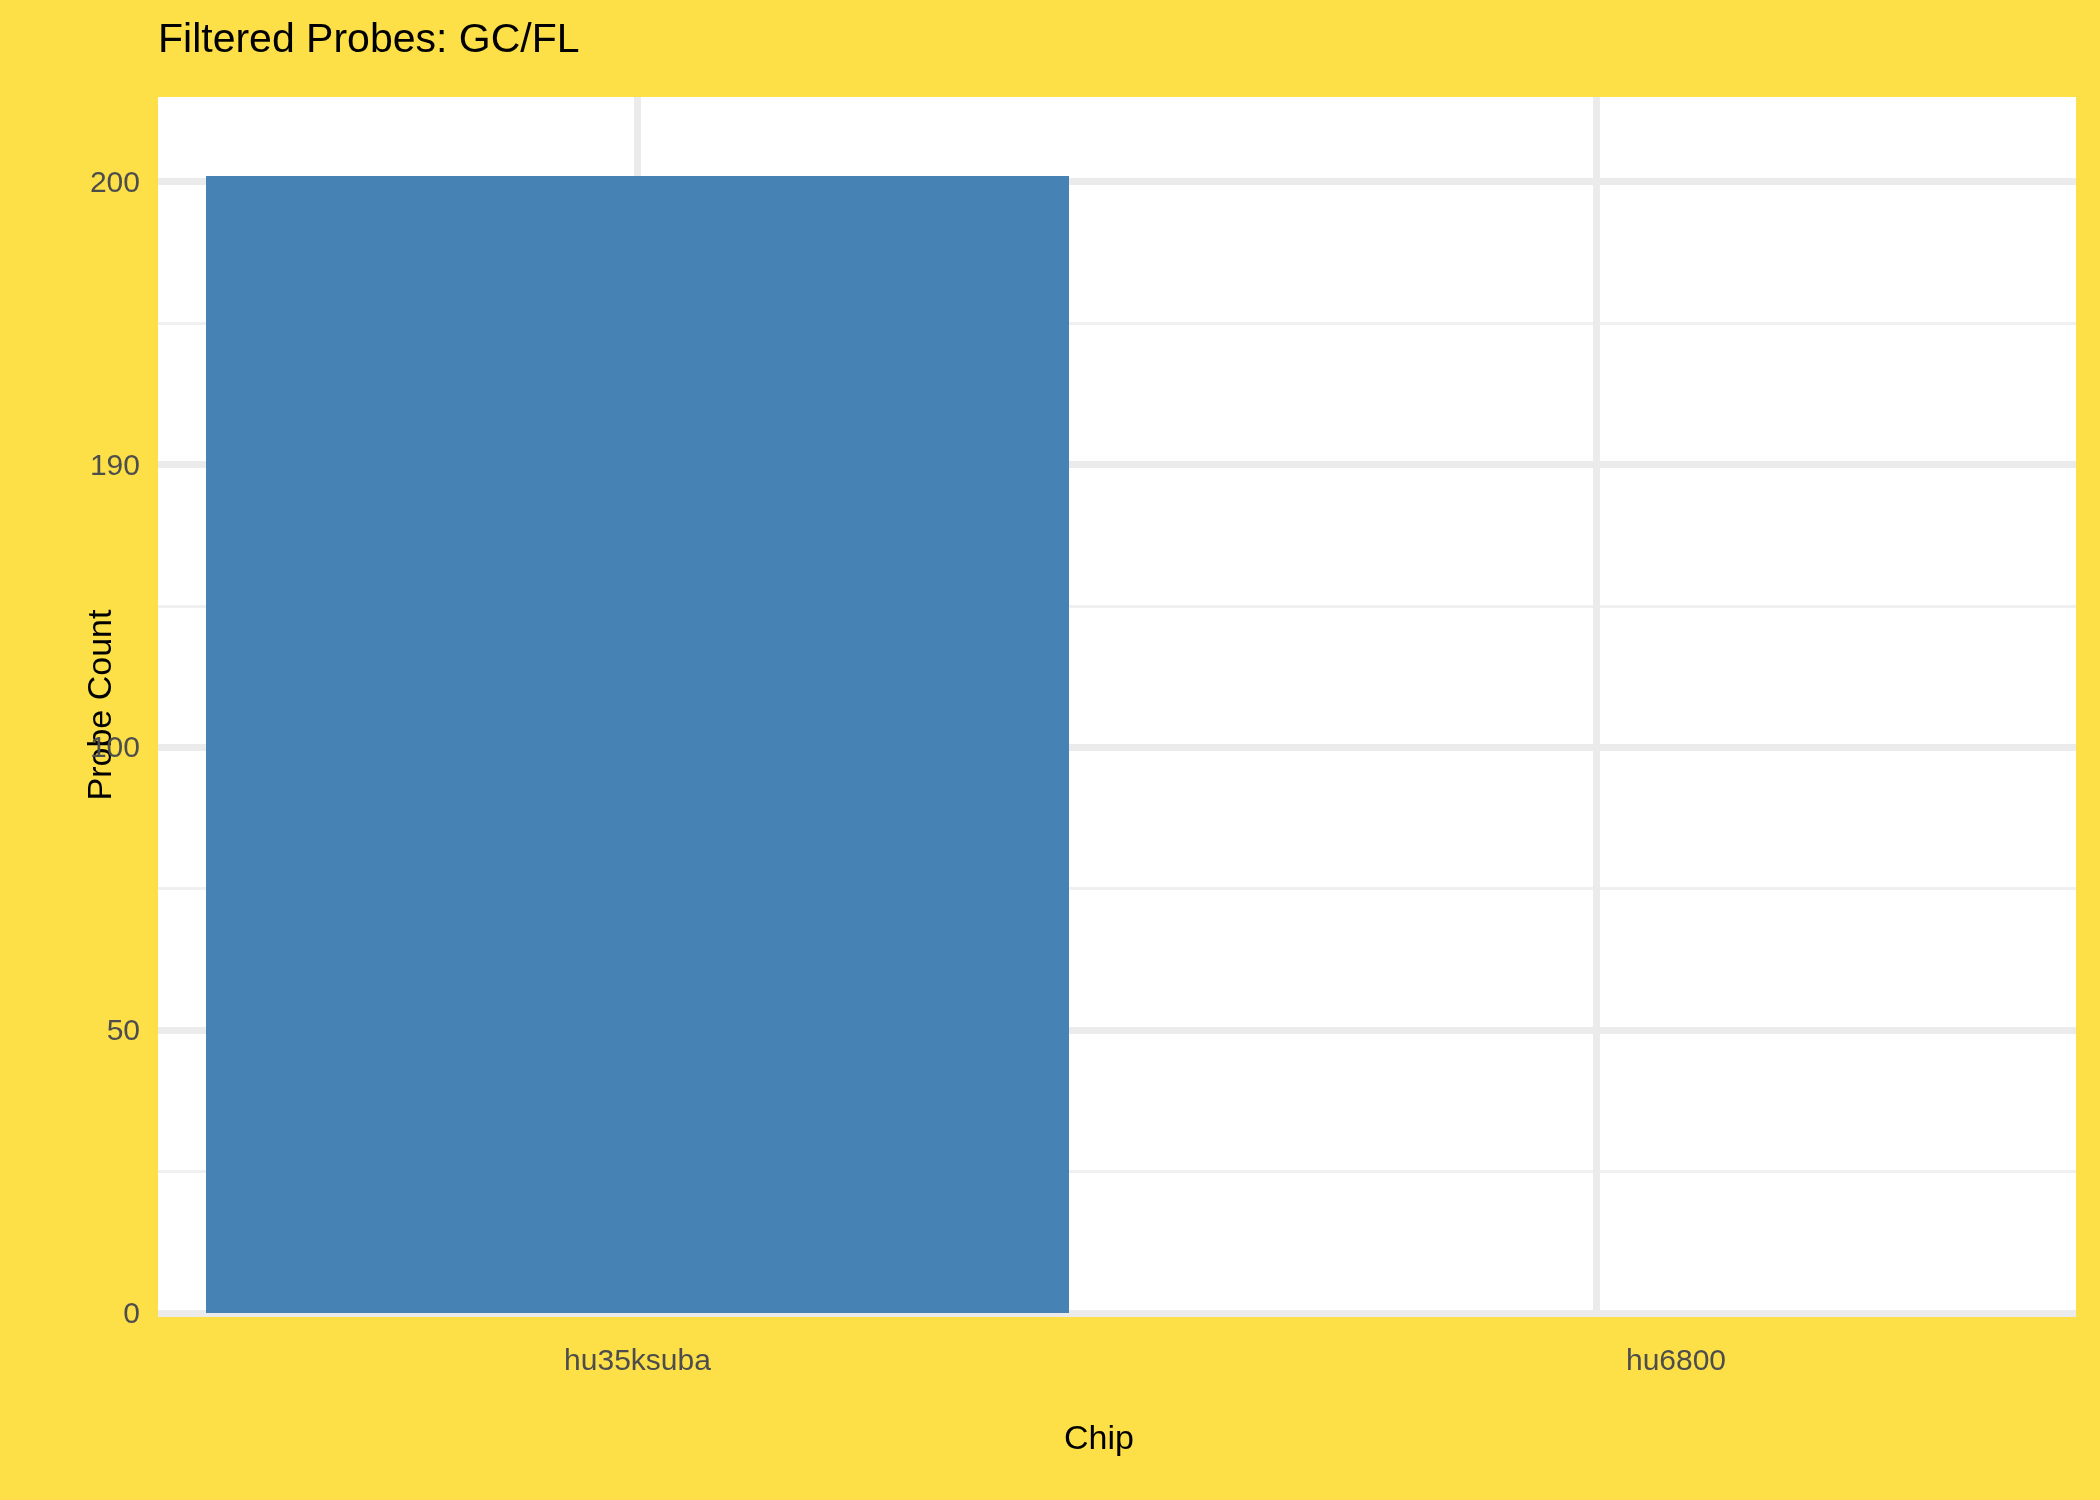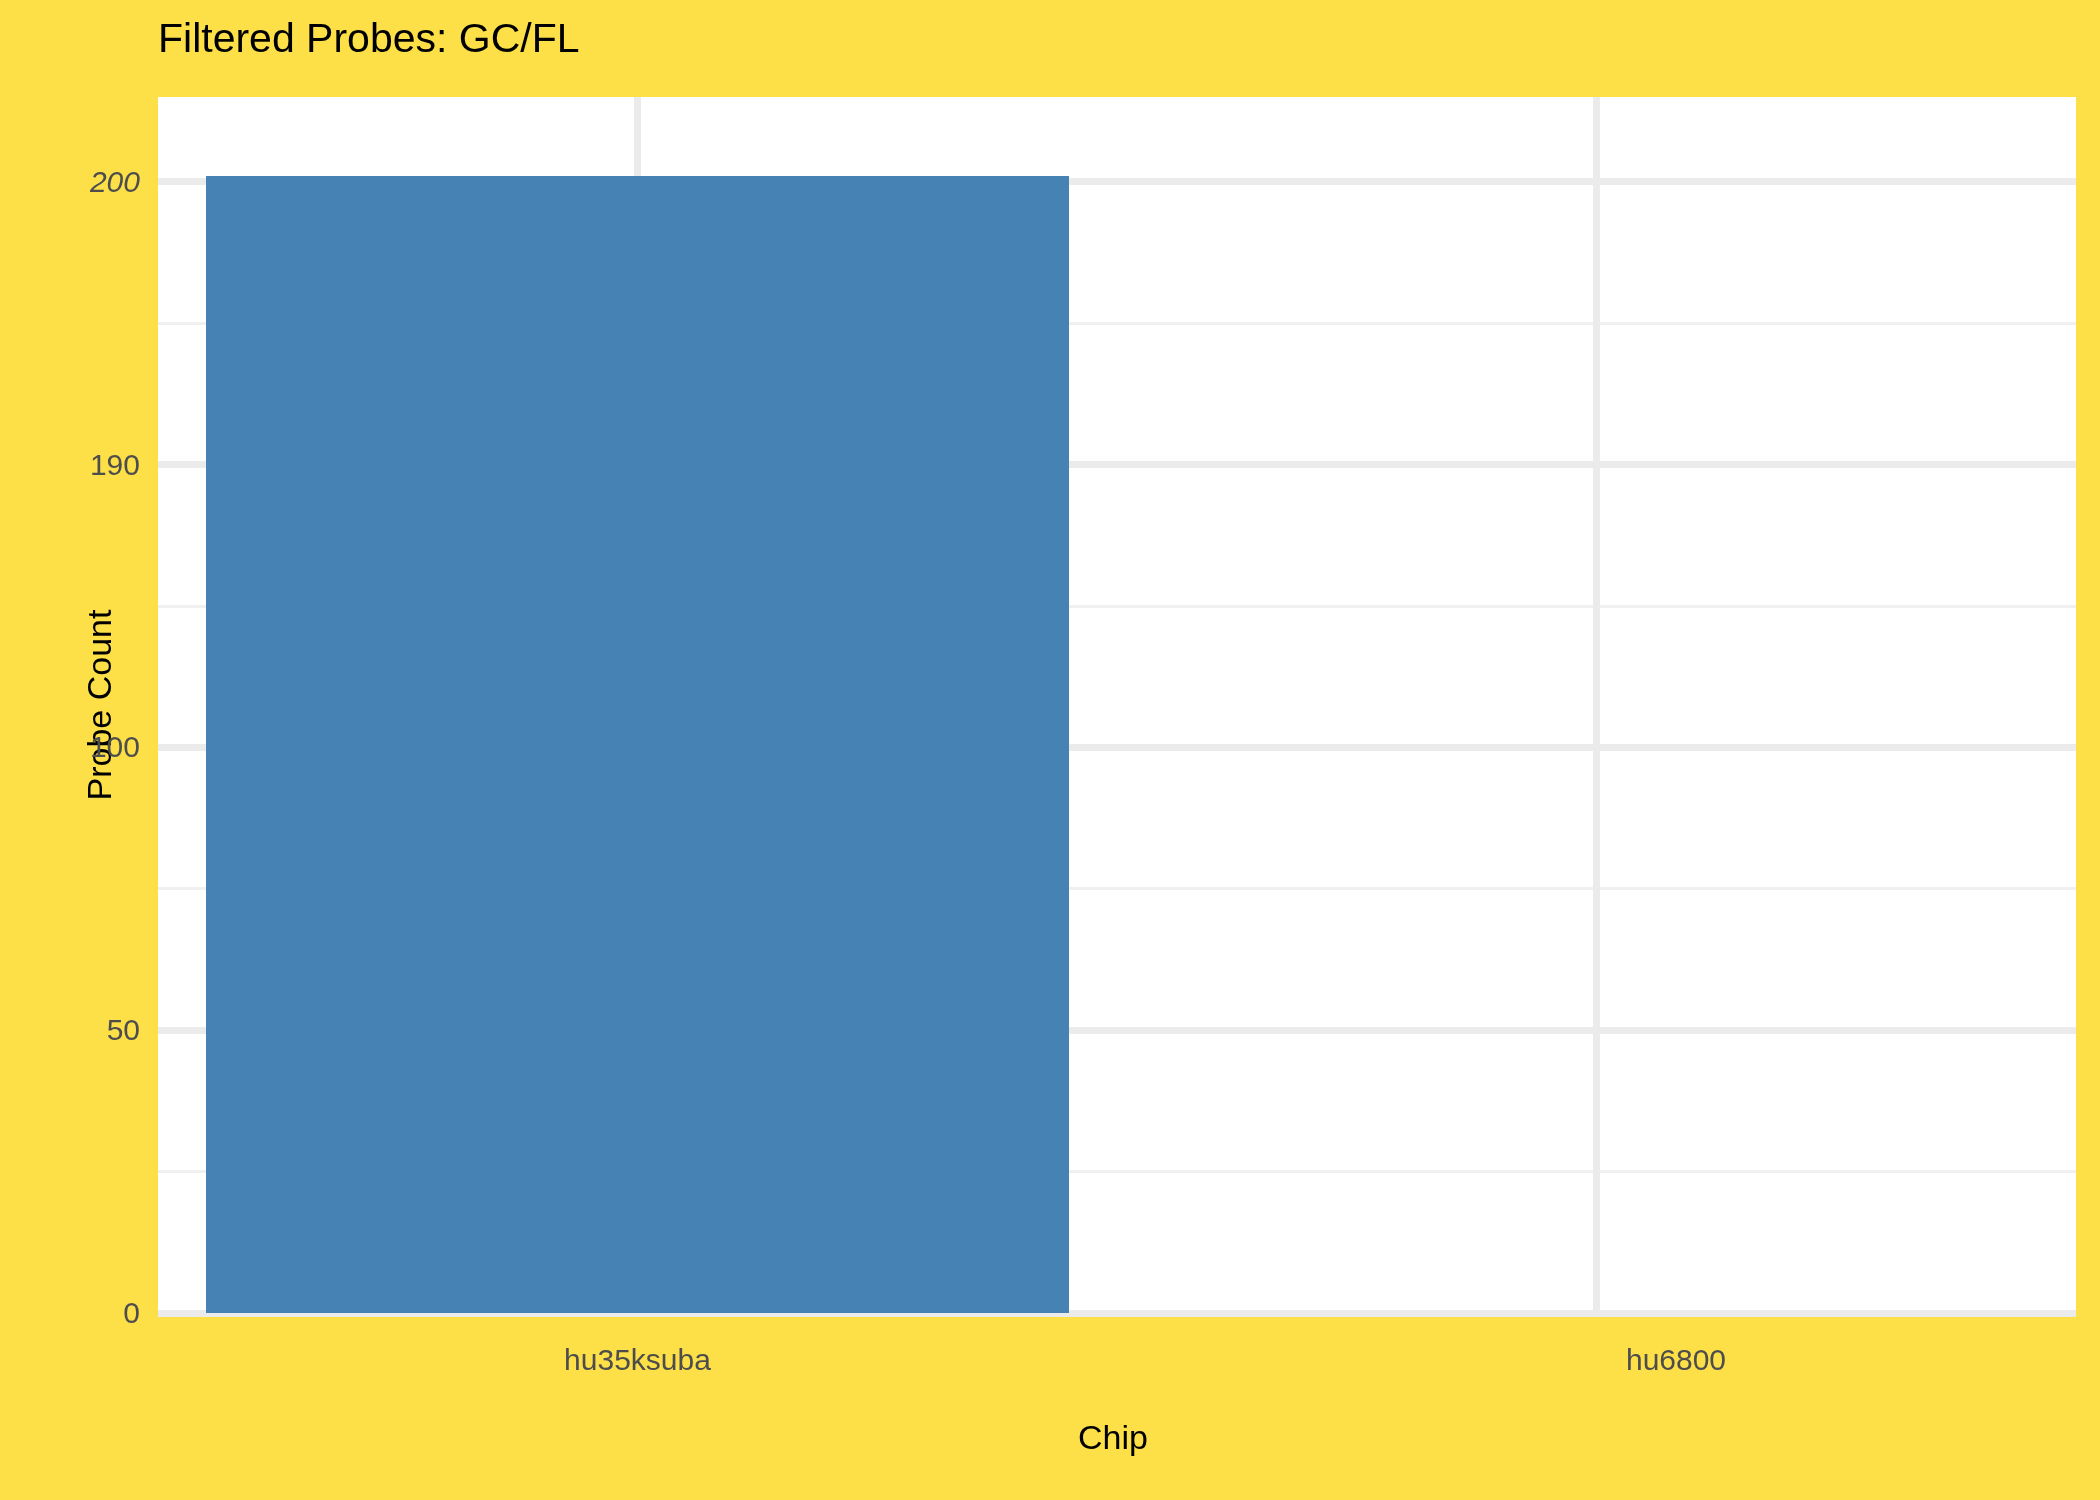--- a/index.html
+++ b/index.html
@@ -114,21 +114,21 @@
   .xtick {
     position: absolute;
     top: 30px;
     font-size: 30px;
     color: #4D4D4D;
     white-space: nowrap;
     transform: translateX(-50%);
   }
   .x-axis-title {
     position: absolute;
-    left: 154px;
+    left: 140px;
     top: 1418px;
     width: 1918px;
     text-align: center;
     font-size: 34px;
     color: #000000;
     white-space: nowrap;
   }
 </style>
 </head>
 <body>
@@ -139,21 +139,21 @@
 
   <div class="y-axis-title-wrap">
     <div class="y-axis-title">Probe Count</div>
   </div>
 
   <div class="y-axis-col" id="y-axis-col">
       <div class="ytick" style="top: 1216px; color: rgb(77, 77, 77);">0</div>
       <div class="ytick" style="top: 933.209px; color: rgb(77, 77, 77);">50</div>
       <div class="ytick" style="top: 650.419px; color: rgb(77, 77, 77);">100</div>
       <div class="ytick" style="top: 367.628px; color: rgb(77, 77, 77);">190</div>
-      <div class="ytick" style="top: 84.8372px; color: rgb(77, 77, 77); font-style: italic;">200</div>
+      <div class="ytick" style="top: 84.8372px; color: rgb(77, 77, 77);">200</div>
     </div>
 
   <div class="panel" id="panel">
       <div class="gridline-h minor" style="top: 1073.1px;"></div>
       <div class="gridline-h minor" style="top: 790.314px;"></div>
       <div class="gridline-h minor" style="top: 507.523px;"></div>
       <div class="gridline-h minor" style="top: 224.733px;"></div>
       <div class="gridline-h major" style="top: 1212.5px;"></div>
       <div class="gridline-h major" style="top: 929.709px;"></div>
       <div class="gridline-h major" style="top: 646.919px;"></div>

